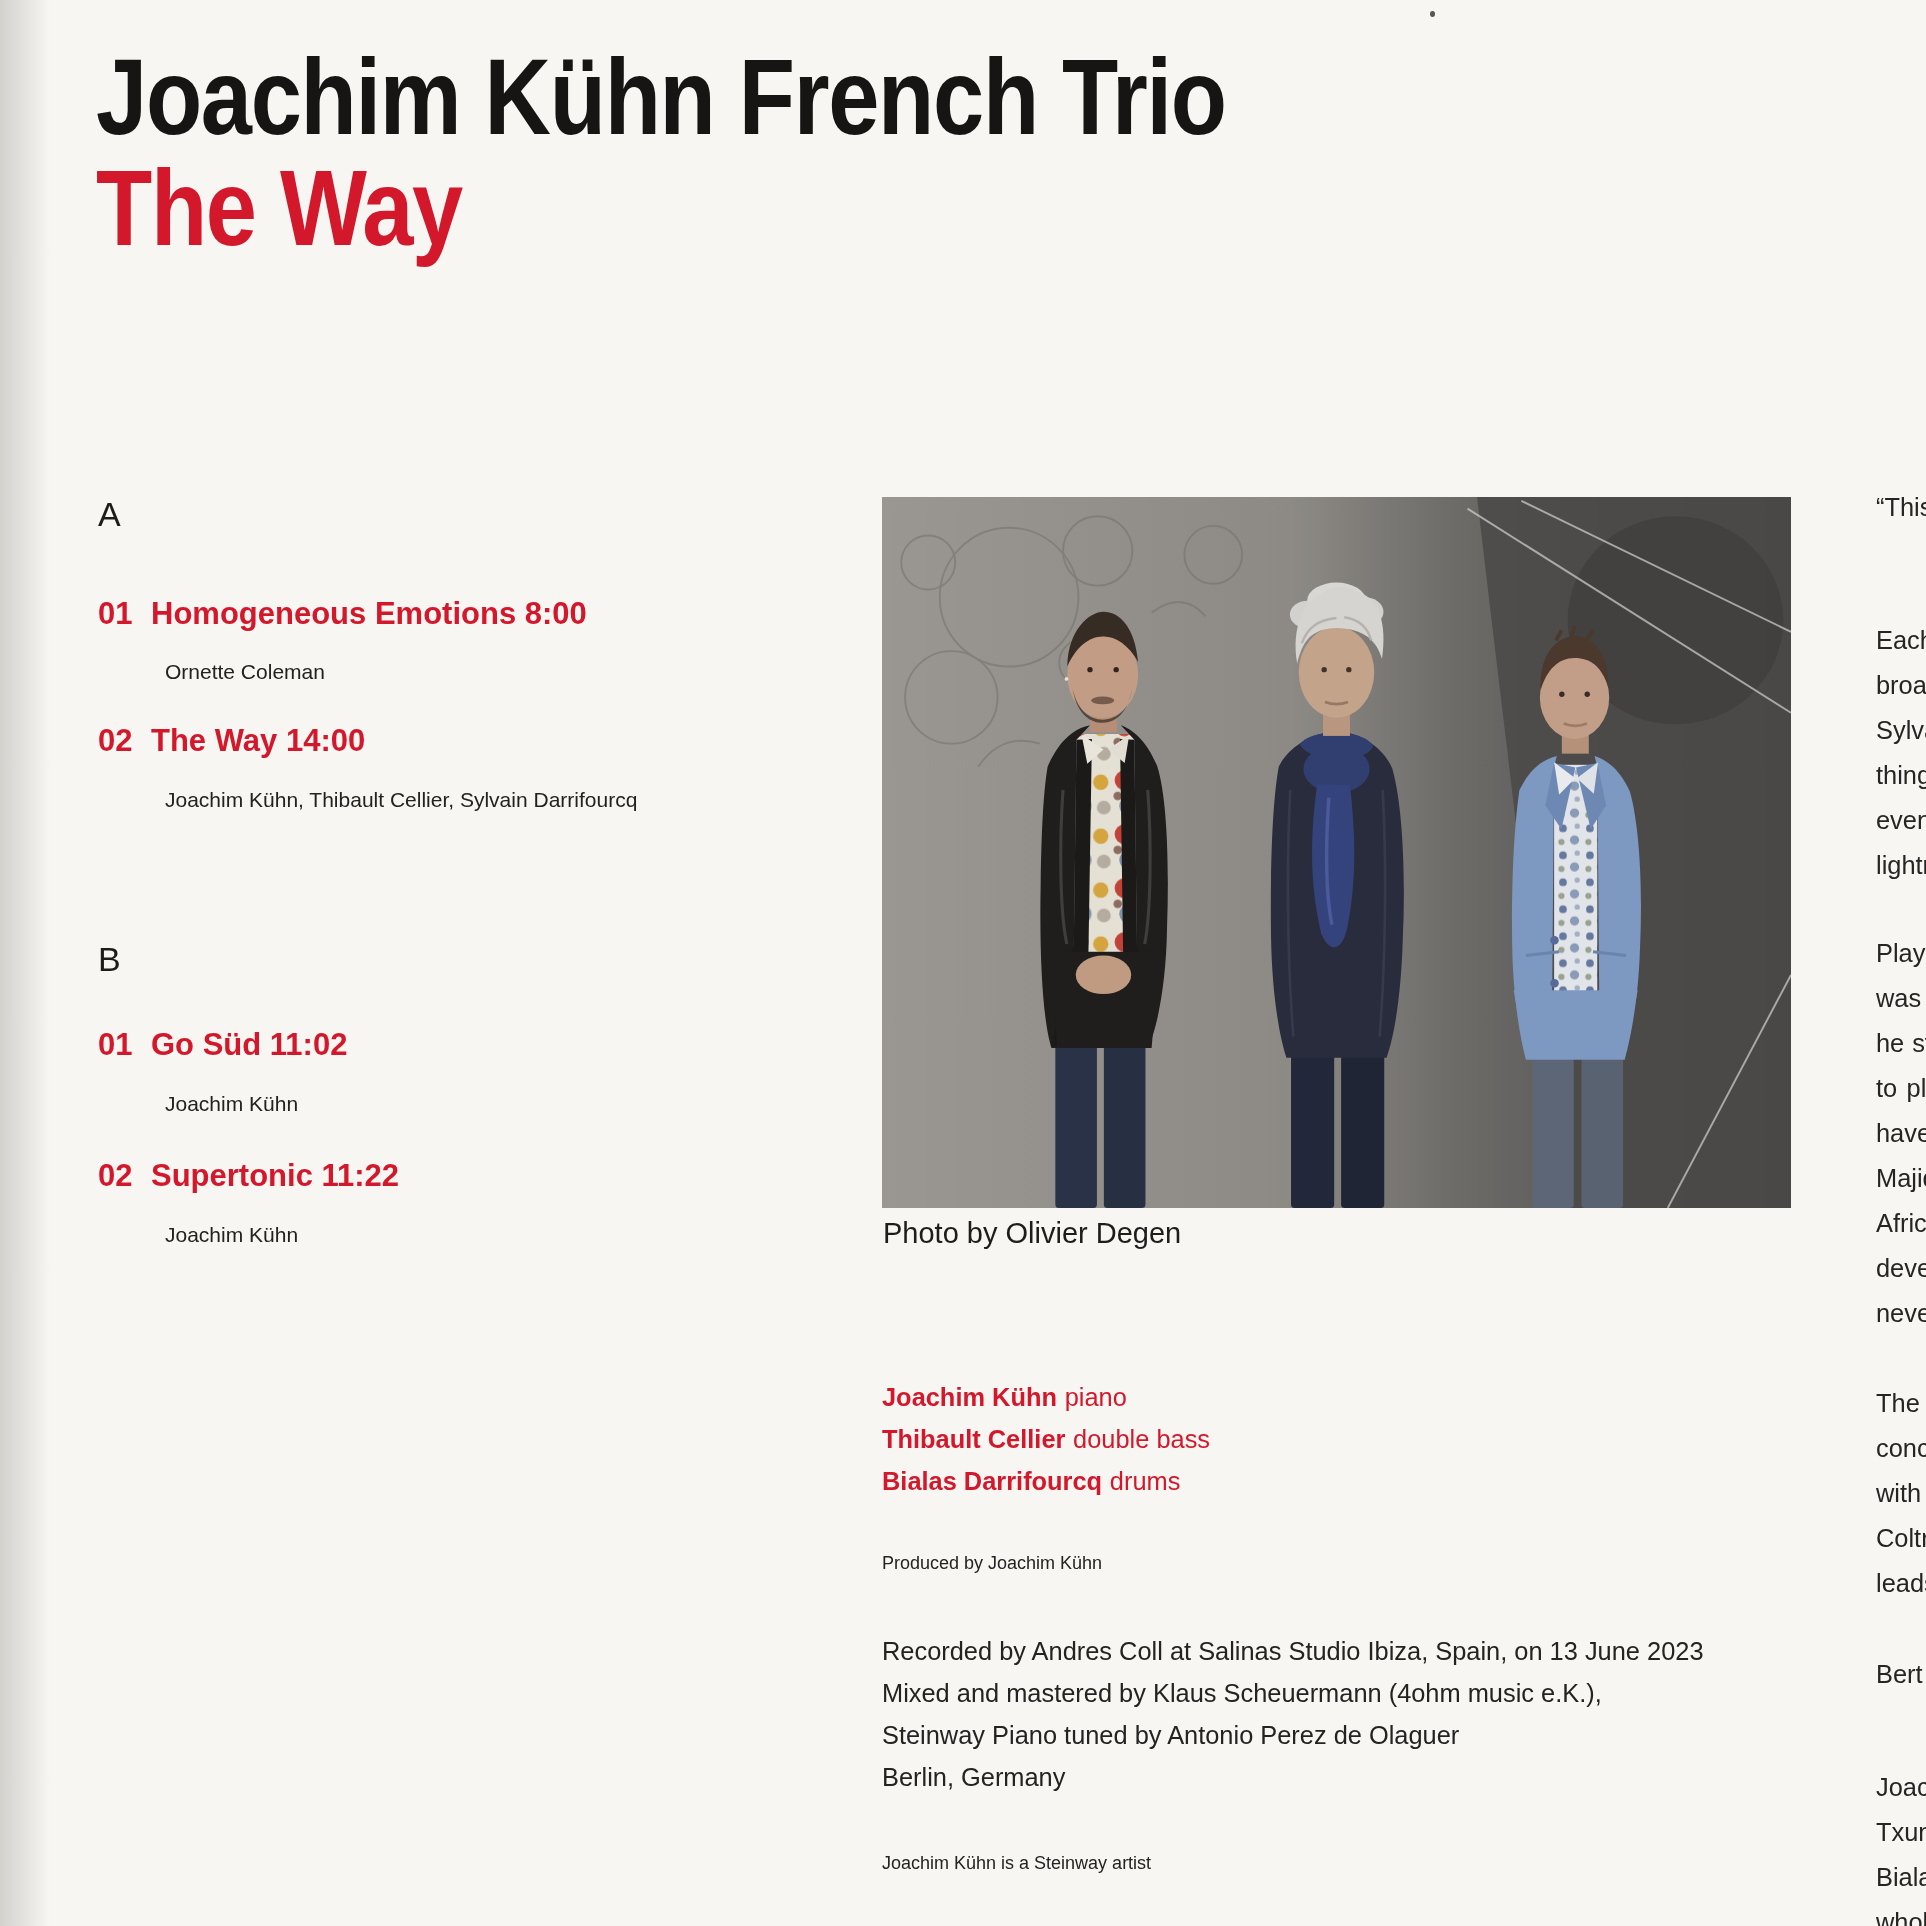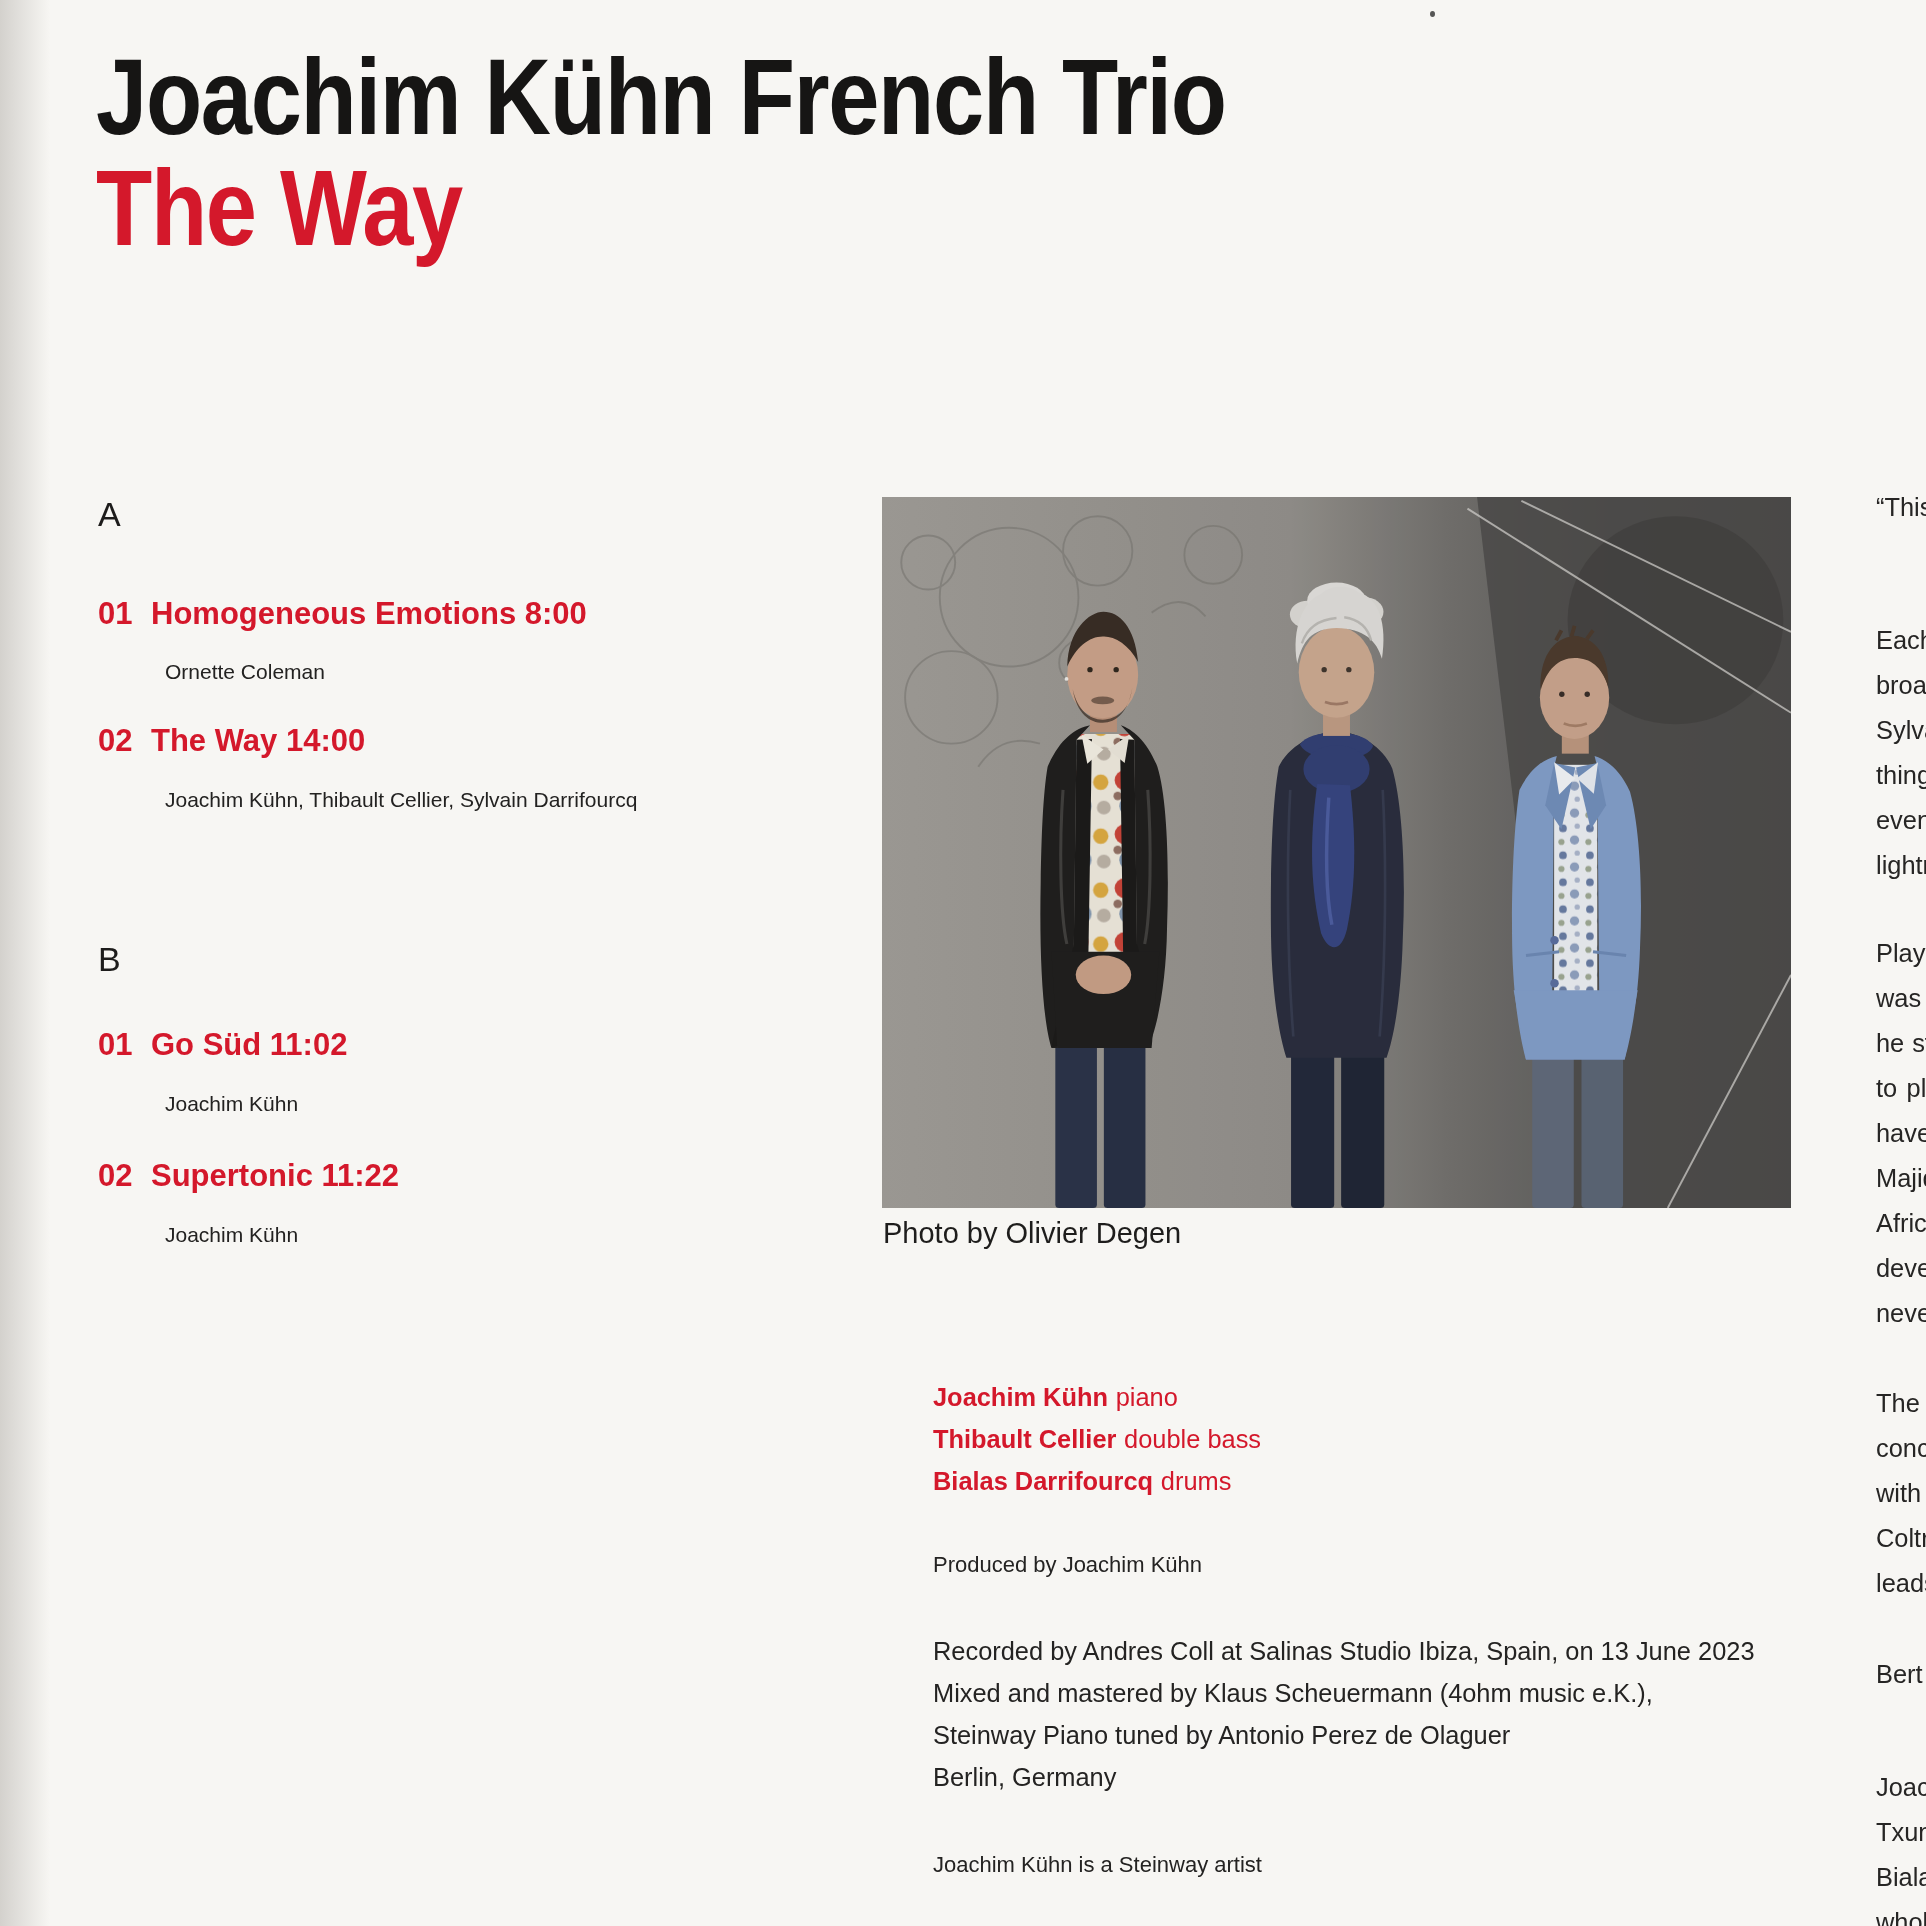--- a/index.html
+++ b/index.html
@@ -21,23 +21,23 @@
 
   .side-label{left:98px;font-size:34px;line-height:1;color:#1d1c1b;}
   .track-line{left:98px;font-size:31px;font-weight:bold;color:#d4182b;line-height:1;}
   .track-line .tno{display:inline-block;width:53px;}
   .track-credit{left:165px;font-size:21px;color:#232221;line-height:1;margin-top:20px;}
 
   .photo{left:882px;top:497px;width:909px;height:711px;background:#8d8b87;}
   .photo svg{display:block;width:100%;height:100%;}
   .caption{left:883px;top:1219px;font-size:29px;line-height:1;color:#1e1d1c;}
 
-  .mid{left:933px;}
+  .mid{left:882px;}
   .body-sm{font-size:25.4px;line-height:42px;}
-  .single{font-size:22px;line-height:1;}
+  .single{font-size:18px;line-height:1;}
   .red{color:#d4182b;}
   .bold{font-weight:bold;}
   .personnel-line .role{margin-left:7.7px;font-weight:normal;}
 
   .rcol{left:1876px;width:982px;font-size:25.4px;line-height:45px;text-align:justify;color:#262524;}
   .rcol.noj{text-align:left;}
 
   
   .lc{left:2173px;top:2783px;height:37px;}
 </style>

